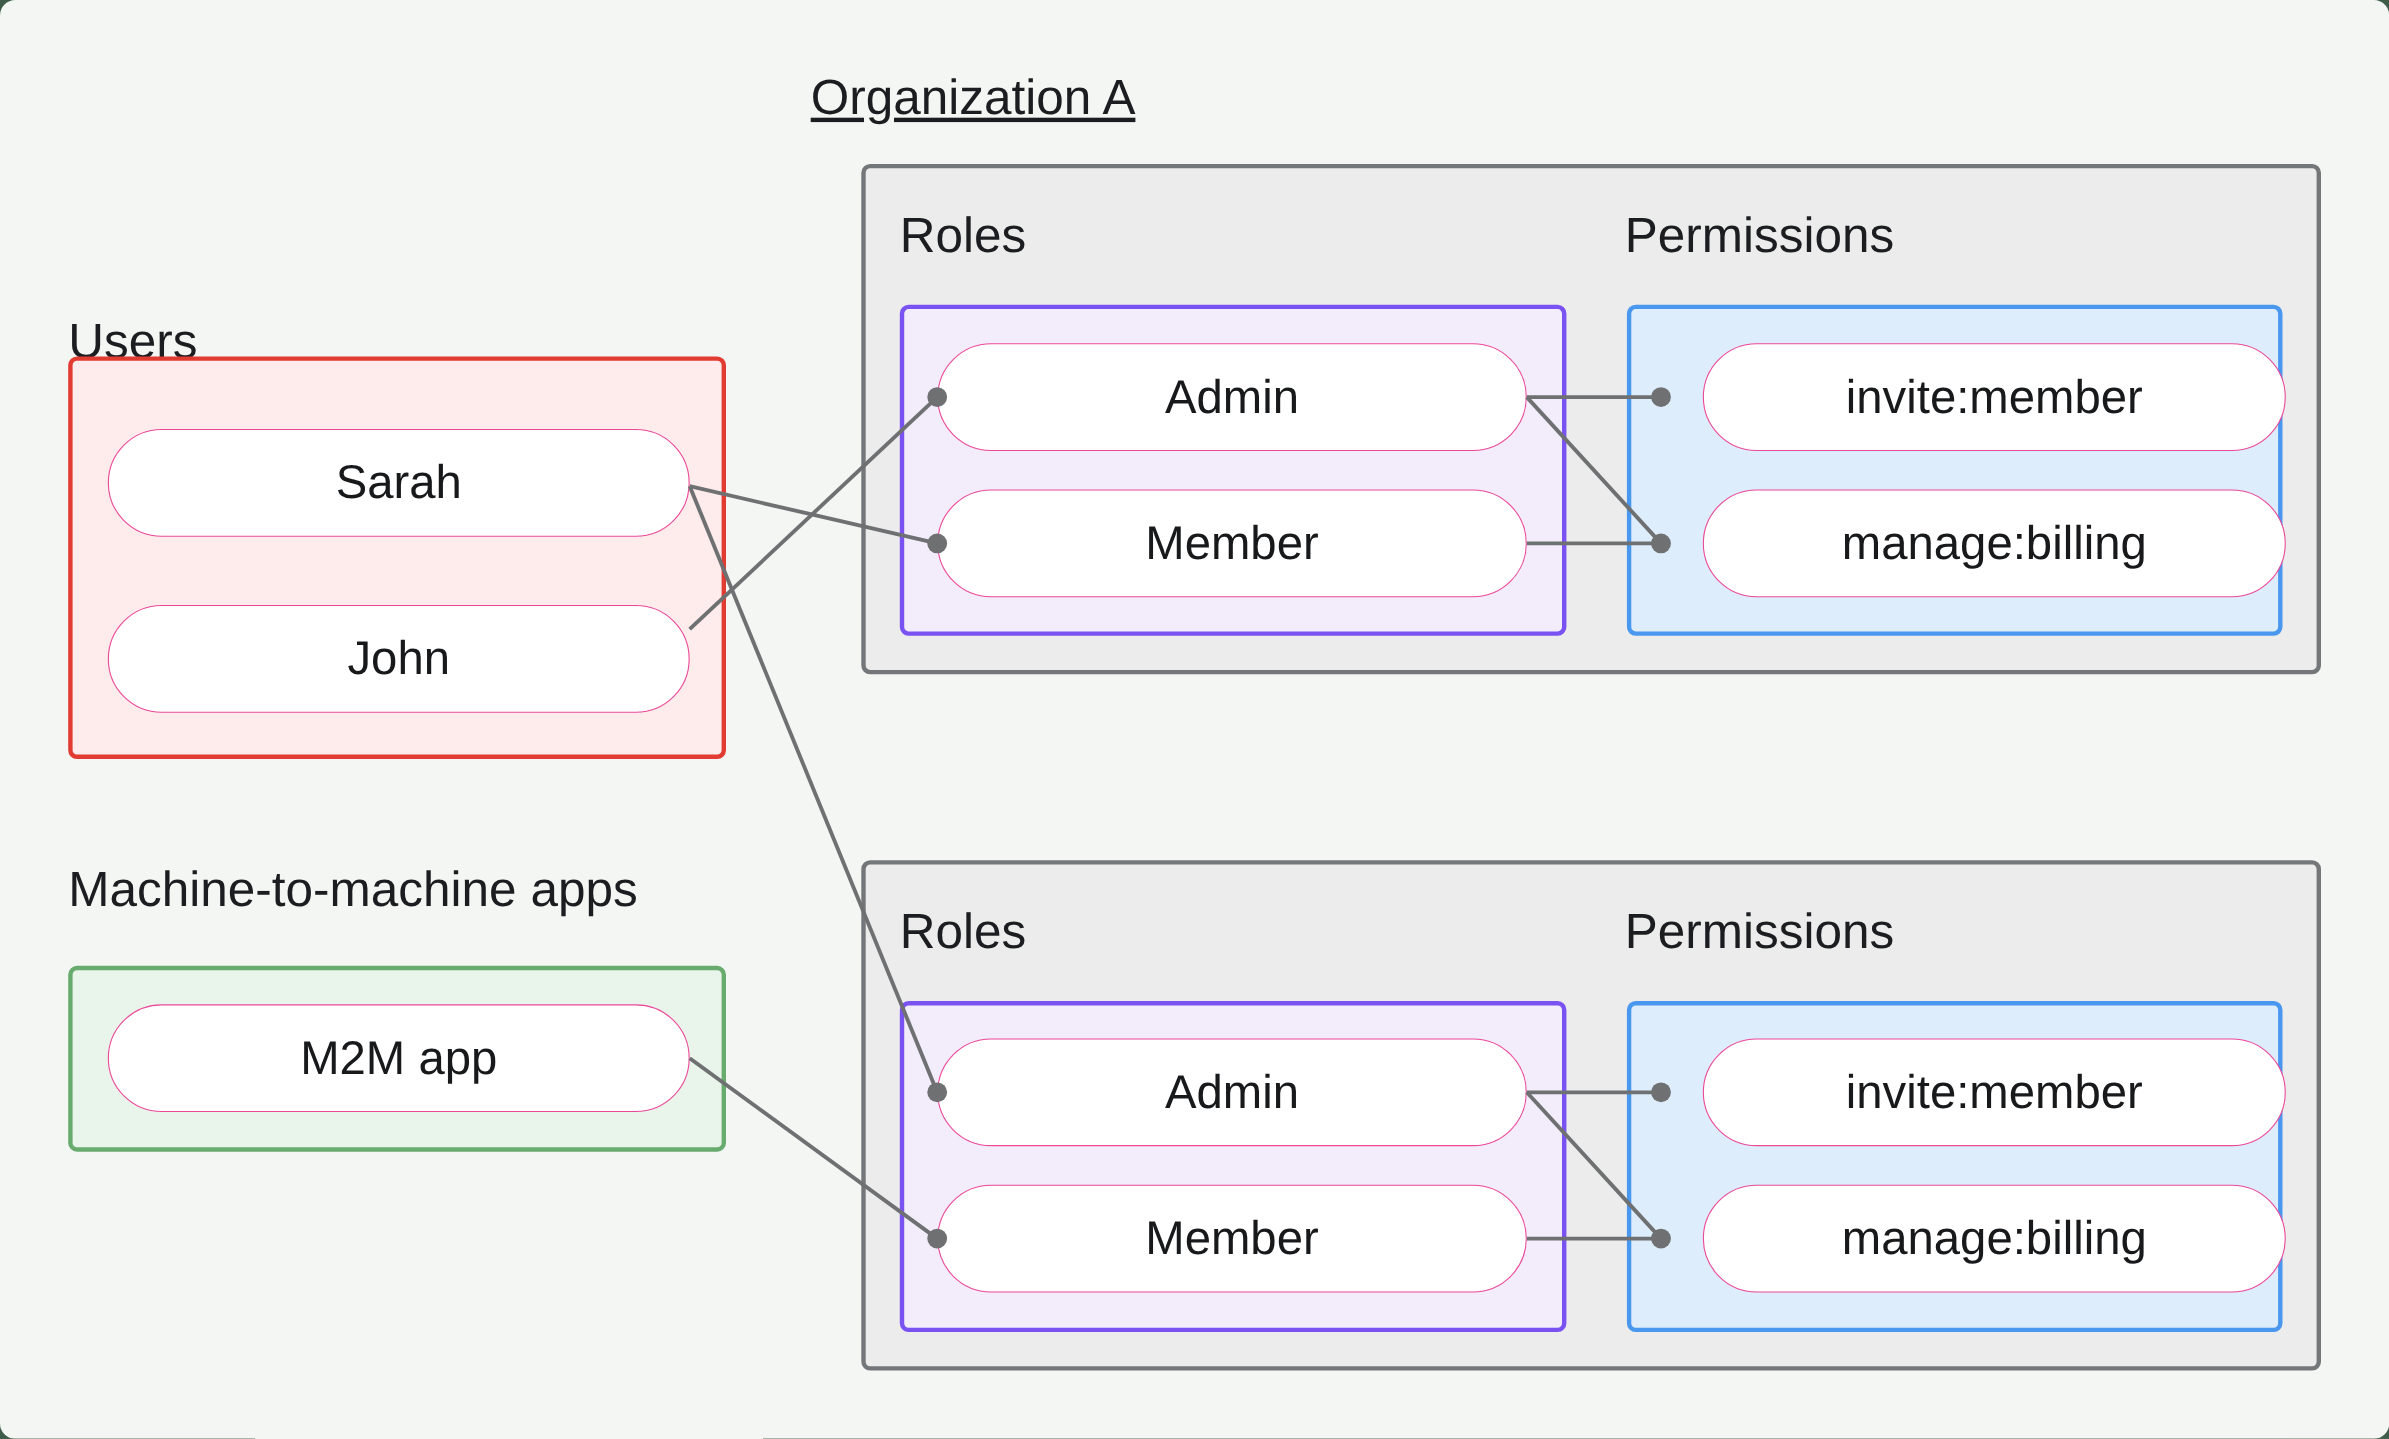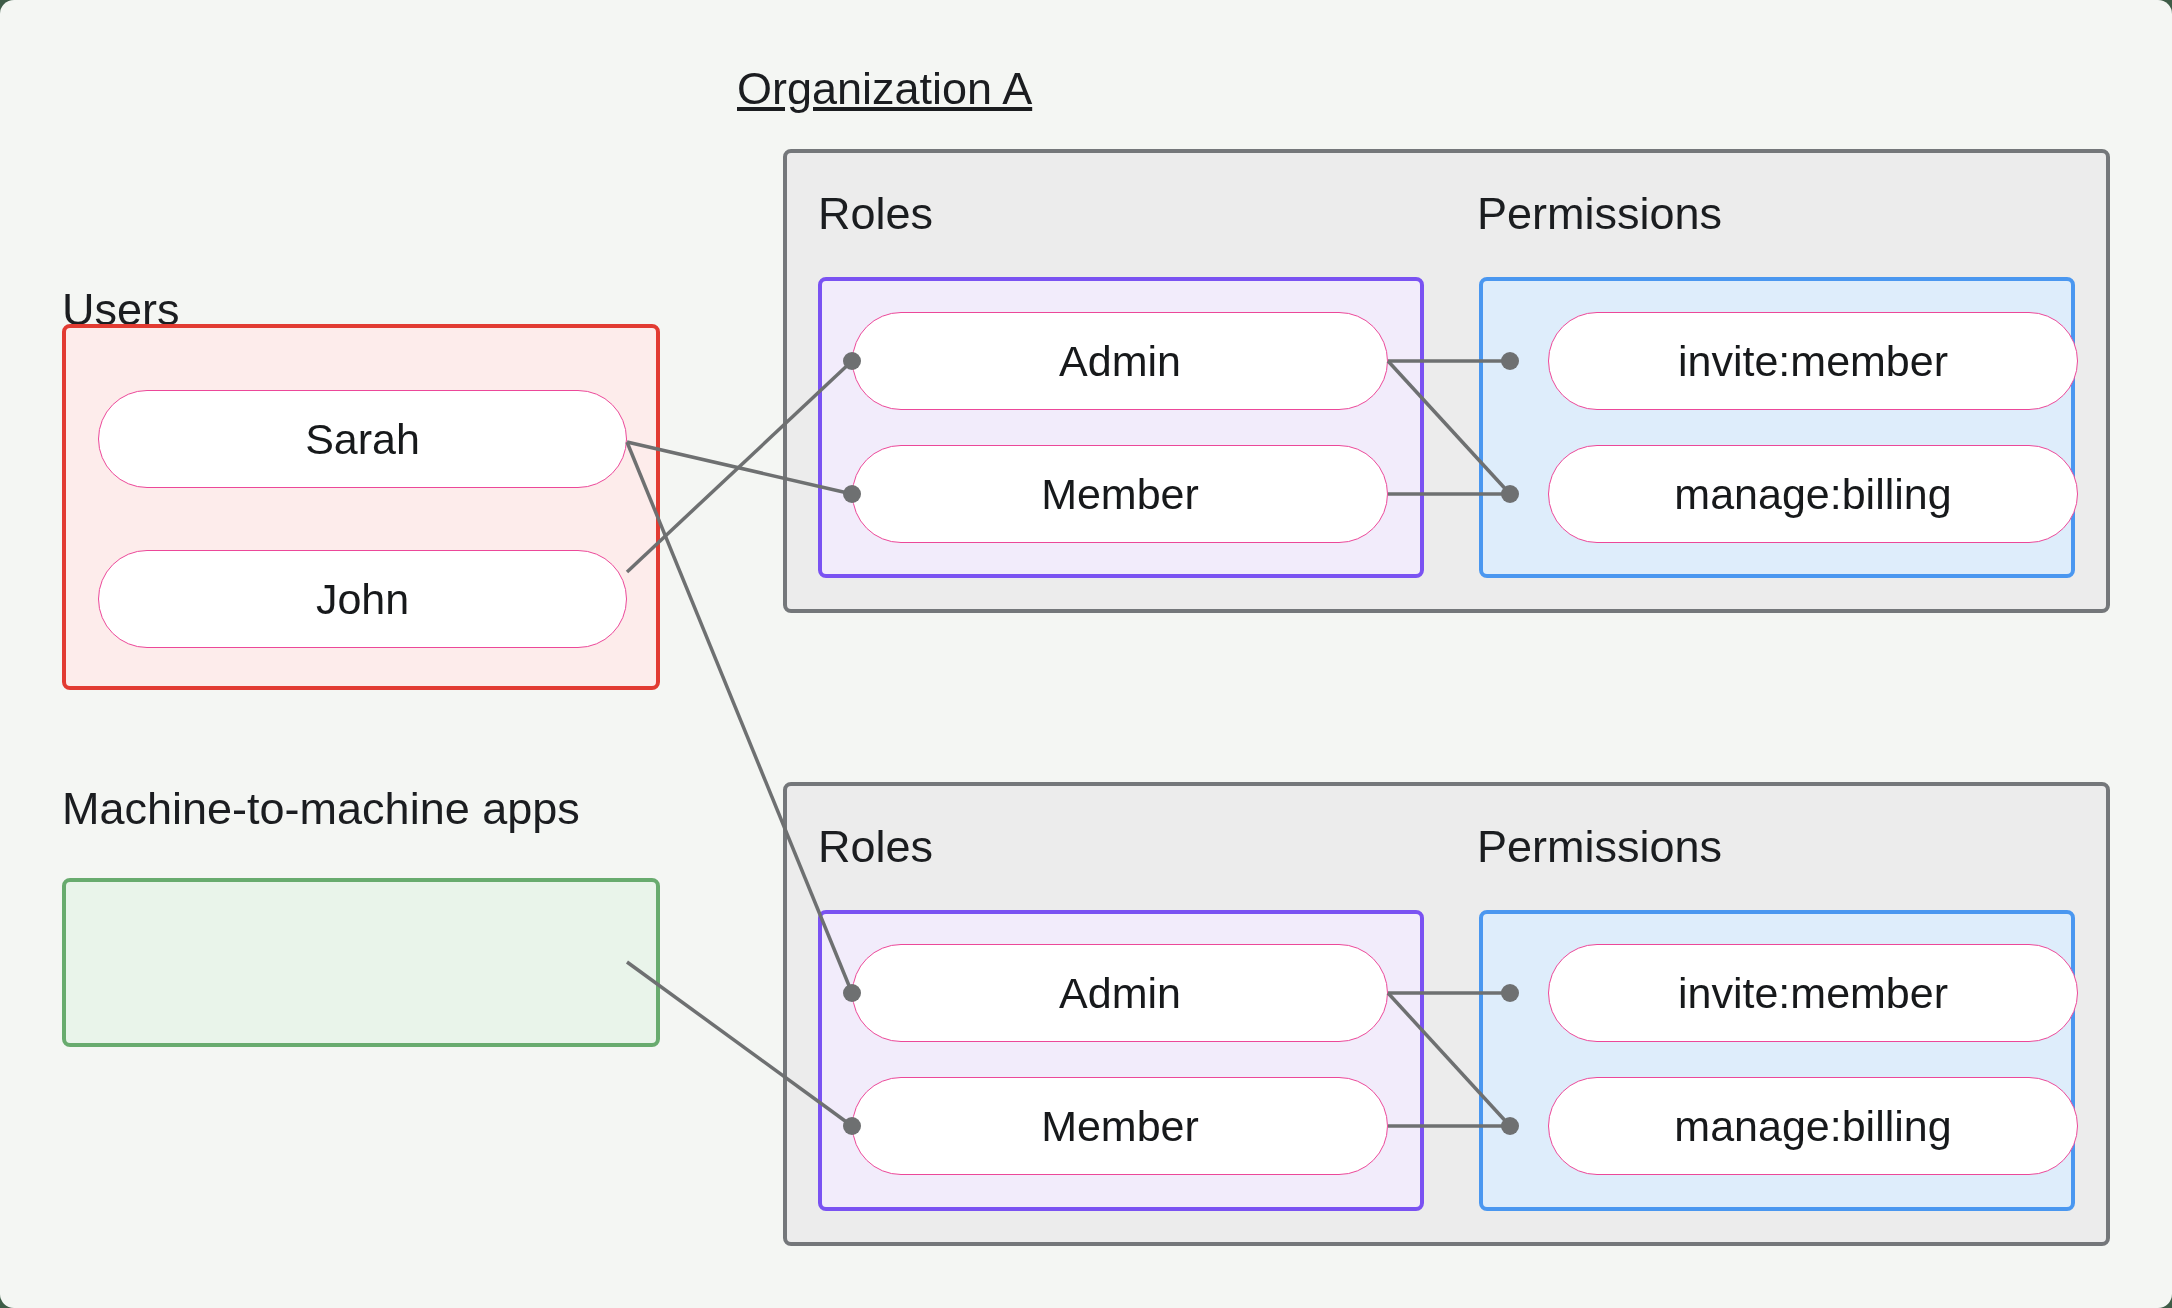--- a/index.html
+++ b/index.html
@@ -112,20 +112,23 @@
   <div class="pill user-pill" style="top:390px;">
     <span>Sarah</span>
   </div>
   <div class="pill user-pill" style="top:522px;margin-top:28px;">
     <span>John</span>
   </div>
 
   <div class="section-label" style="left:62px; top:783px;text-align:center;">Machine-to-machine apps</div>
 
   <div class="group-box m2m-box"></div>
+  <div class="pill user-pill" style="top:913px;">
+    <span>M2M app</span>
+  </div>
 
   <div class="section-label" style="left:737px; top:63px;text-decoration:underline;">Organization A</div>
   <div class="org-box org-a"></div>
   <div class="section-label" style="left:818px; top:188px;">Roles</div>
   <div class="section-label" style="left:1477px; top:188px;">Permissions</div>
 
   <div class="roles-box inner-a"></div>
   <div class="pill role-pill" style="top:312px;">
     <span>Admin</span>
   </div>

